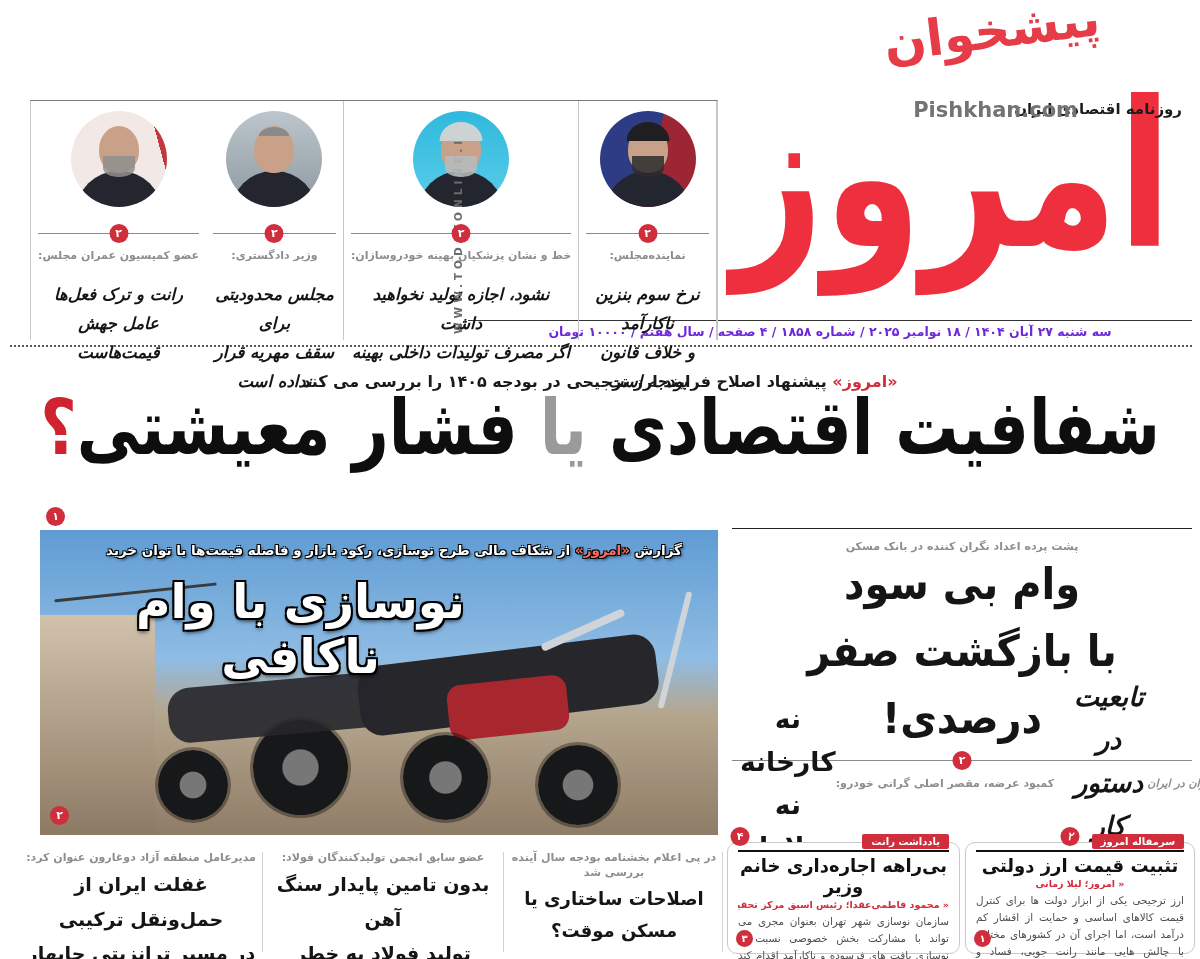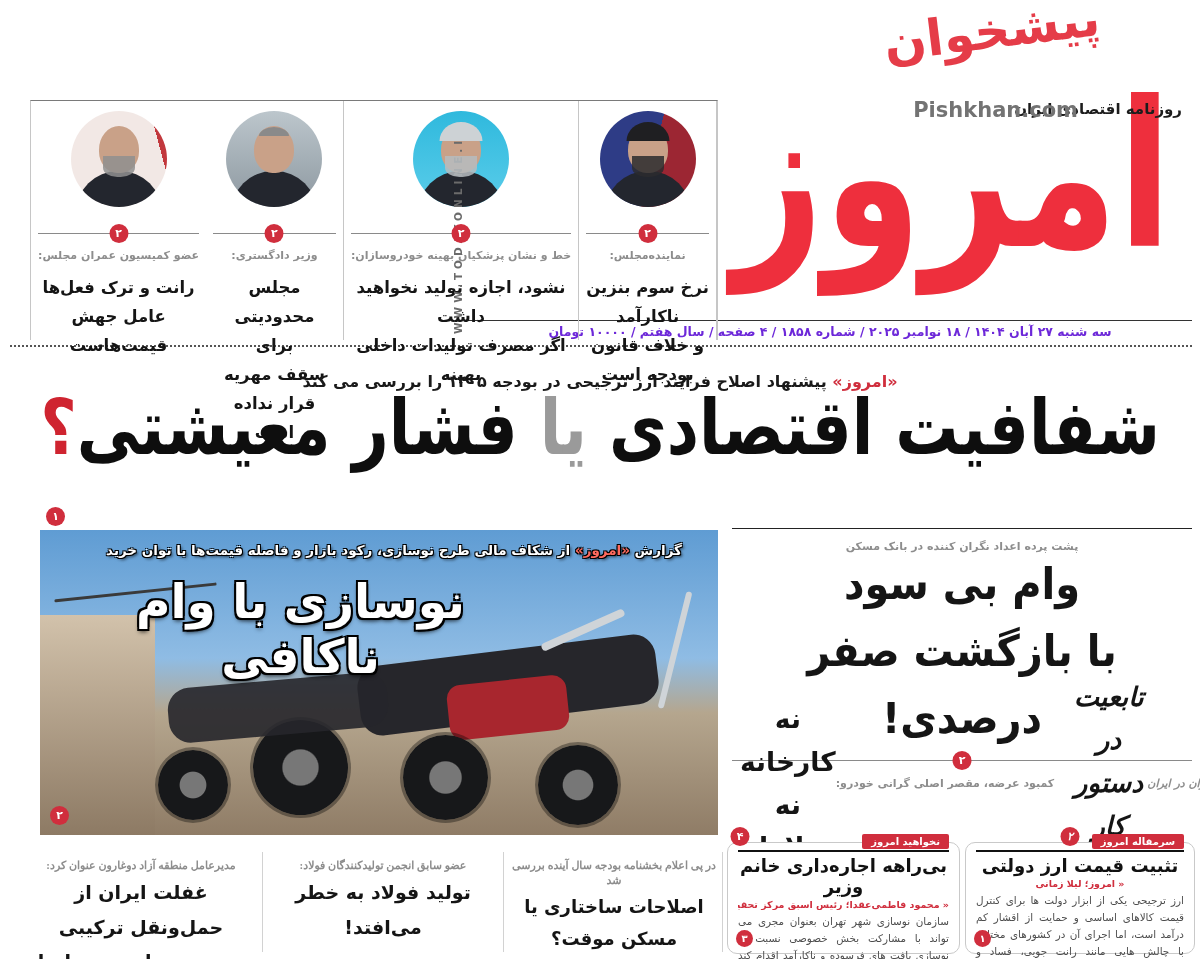--- a/index.html
+++ b/index.html
@@ -30,21 +30,21 @@
   .p2 .hair{background:#cdd2d5;} .p2 .beard{background:#b6bcc0;}
   .p3{background:linear-gradient(180deg,#bcc6cc,#8d98a0);}
   .p3 .hair{width:30px;height:9px;top:16px;background:#8a8a8a;}
   .p4{background:linear-gradient(255deg,#c2383d 0 14%,#f2e8e5 14%);} .p4 .beard{background:#8f8f8f;}
 
   .rule-badge{position:relative;width:100%;border-top:1.4px solid #8a8a8a;margin-top:26px;}
   .badge{position:absolute;top:-10px;left:50%;transform:translateX(-50%);width:19px;height:19px;border-radius:50%;background:#d02e3d;color:#fff;font-size:11px;line-height:19px;text-align:center;font-weight:bold;z-index:4;}
   .badge.abs{position:absolute;transform:none;}
 
   .kicker{font-size:11px;font-weight:bold;color:#8d8d8d;text-align:center;margin-top:14px;line-height:1.4;white-space:nowrap;}
-  .tcol .hl{margin-top:11px;}
+  .tcol .hl{margin-top:18px;font-style:italic;}
   .hl{font-weight:bold;color:#151515;text-align:center;}
   .hl span{display:block;}
   .tcol .hl{font-size:16.5px;line-height:1.75;}
 
   
   .lead-kicker{position:absolute;left:0;right:0;top:372px;text-align:center;font-size:16px;font-weight:bold;color:#1a1a1a;}
   .lead-kicker .brand{color:#d02e3d;}
   .lead-hl{position:absolute;left:10px;right:10px;top:383px;text-align:center;font-size:63px;font-weight:bold;color:#0e0e0e;white-space:nowrap;transform:scaleY(1.22);transform-origin:top center;letter-spacing:-1px;}
   .lead-hl .ya{color:#9a9a9a;}
   .lead-hl .qm{color:#cf2430;}
@@ -69,21 +69,21 @@
   .bank .hl{font-size:40px;line-height:1.55;margin-top:4px;transform:scaleY(1.08);}
   .subrow{position:absolute;right:8px;width:460px;top:718px;height:127px;display:flex;flex-direction:row-reverse;}
   .scol{flex:1 1 0;display:flex;flex-direction:row;align-items:center;padding:2px 8px 0;}
   .scol + .scol{border-right:5px solid #eab308;font-style:italic;}
   .scol .kicker{margin-top:2px;}
   .scol .hl{font-size:26.5px;line-height:1.62;margin-top:2px;}
   .scol .rule-badge{margin-top:auto;margin-bottom:8px;}
 
   
   .bstory{position:absolute;top:848px;display:flex;flex-direction:column;align-items:center;}
-  .bstory .kicker{margin-top:10px;font-family:Liberation Serif, serif;}
+  .bstory .kicker{margin-top:2px;}
   .bstory .hl{font-size:19px;line-height:1.8;margin-top:2px;}
   .vline{position:absolute;border-right:1px solid #d2d2d2;}
 
   .obox{position:absolute;top:842px;height:112px;border:1px solid #c9c9c9;border-radius:10px;background:#fff;padding:7px 10px 4px;}
   .obox .tab{position:absolute;top:-9px;right:10px;background:#d02e3d;color:#fff;font-size:10px;font-weight:bold;padding:2px 9px;border-radius:2px;}
   .obox .toprule{border-top:2px solid #111;width:100%;}
   .obox .title{font-size:18px;font-weight:bold;color:#111;text-align:center;margin-top:3px;}
   .obox .byline{font-size:9.5px;font-weight:bold;color:#d02e3d;text-align:center;margin-top:2px;white-space:nowrap;overflow:hidden;}
   .obox .body{font-size:10.4px;color:#4d4d4d;text-align:justify;line-height:1.62;margin-top:3px;}
   .obox .badge{top:auto;bottom:6px;left:8px;transform:none;width:17px;height:17px;line-height:17px;font-size:10px;}
@@ -228,36 +228,37 @@
     <div class="hl">
         <span>غفلت ایران از حمل‌ونقل ترکیبی</span>
         <span>در مسیر ترانزیتی چابهار - دوغارون</span>
       </div>
 
   </div>
   <div class="vline" style="left:262px;top:852px;height:100px;"></div>
   <div class="bstory" style="left:267px;width:232px;">
     <div class="kicker" style="white-space:normal;">عضو سابق انجمن تولیدکنندگان فولاد:</div>
     <div class="hl">
+        <span>بدون تامین پایدار سنگ آهن</span>
         <span>تولید فولاد به خطر می‌افتد!</span>
       </div>
 
   </div>
   <div class="vline" style="left:503px;top:852px;height:100px;"></div>
   <div class="bstory" style="left:508px;width:212px;">
     <div class="kicker" style="white-space:normal;">در پی اعلام بخشنامه بودجه سال آینده بررسی شد</div>
     <div class="hl" style="font-size:18px;">
         <span>اصلاحات ساختاری یا مسکن موقت؟</span>
       </div>
 
   </div>
   <div class="vline" style="left:722px;top:852px;height:100px;"></div>
 
   <div class="obox" style="left:727px;width:233px;">
-    <span class="tab">نخواهید امروز</span>
+    <span class="tab">یادداشت رانت</span>
     <div class="toprule"></div>
     <div class="title">بی‌راهه اجاره‌داری خانم وزیر</div>
     <div class="byline">« محمود فاطمی‌عقدا؛ رئیس اسبق مرکز تحقیقات راه مسکن وشهرسازی</div>
     <div class="body">سازمان نوسازی شهر تهران بعنوان مجری می تواند با مشارکت بخش خصوصی نسبت به نوسازی بافت های فرسوده و ناکارآمد اقدام کند و واحد های سهم خود رادراین ساختار اجاره داری وارد کند.</div>
     <span class="badge">۳</span>
   </div>
   <div class="obox" style="left:965px;width:230px;">
     <span class="tab">سرمقاله امروز</span>
     <div class="toprule"></div>
     <div class="title">تثبیت قیمت ارز دولتی</div>

